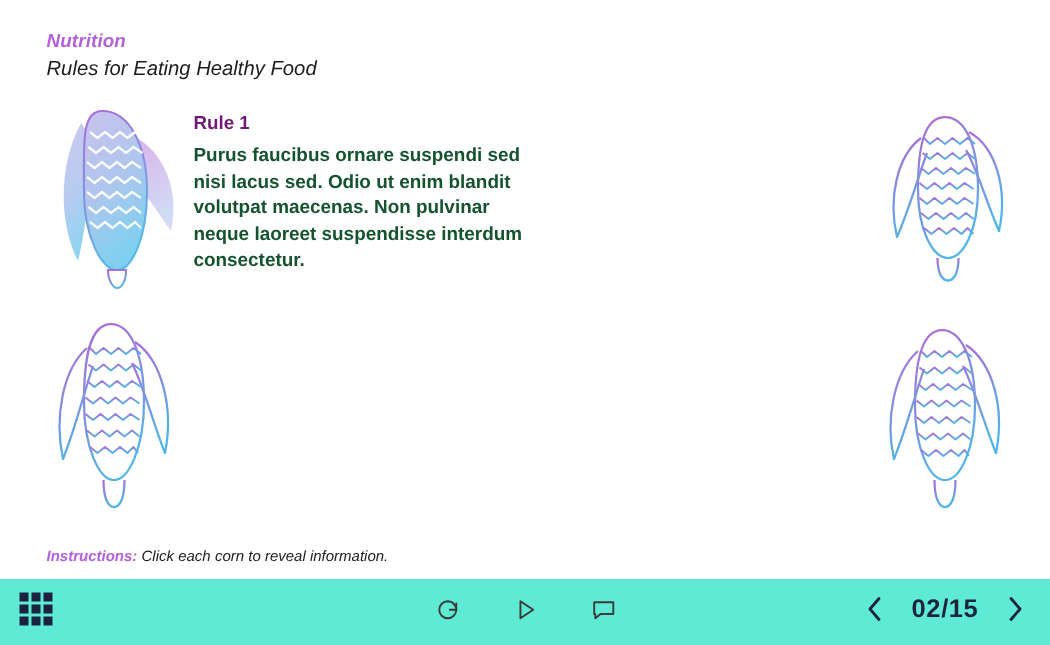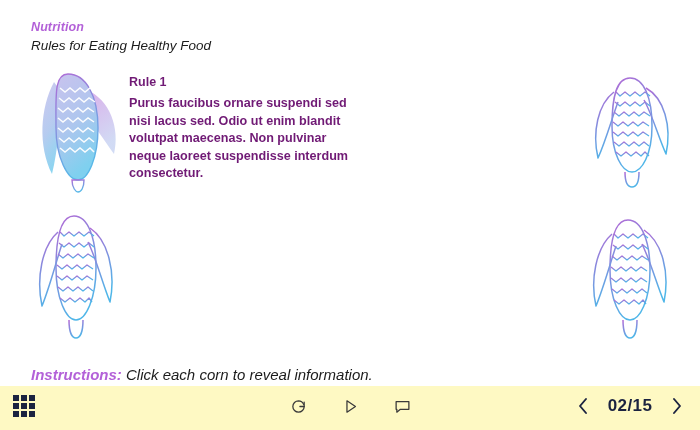--- a/index.html
+++ b/index.html
@@ -41,29 +41,29 @@
     font-size: 12.5px;
     font-weight: bold;
     color: #701a75;
   }
   .rule-body {
     position: absolute;
     left: 129px; top: 95px;
     width: 225px;
     font-size: 12.6px;
     line-height: 17.6px;
-    color: #701a75;
+    color: #14532d;
     font-weight: 600;
   }
 
   
   .instructions {
     position: absolute;
     left: 31px; top: 366px;
-    font-size: 15px;
+    font-size: 10px;
     font-style: italic;
     color: #1c1c1c;
   }
   .instructions b {
     color: #b361d8;
     font-weight: bold;
     font-style: italic;
   }
 
   
@@ -76,21 +76,21 @@
   .corn-1 { left: 24px;  top: 62px;  width: 112px; height: 132px; }
   .corn-2 { left: 584px; top: 70px;  width: 92px;  height: 120px; }
   .corn-3 { left: 30px;  top: 208px; width: 92px;  height: 140px; }
   .corn-4 { left: 584px; top: 212px; width: 92px;  height: 136px; }
 
   
   .footer {
     position: absolute;
     left: 0; bottom: 0;
     width: 700px; height: 44px;
-    background: #fef9c3;
+    background: #5eead4;
   }
   .grid-icon {
     position: absolute;
     left: 13px; top: 9px;
     width: 24px; height: 24px;
     display: grid;
     grid-template-columns: repeat(3, 6px);
     grid-template-rows: repeat(3, 6px);
     gap: 2px;
     cursor: pointer;

